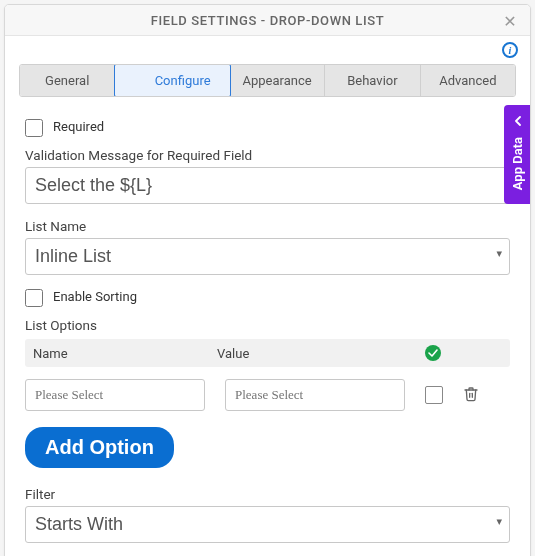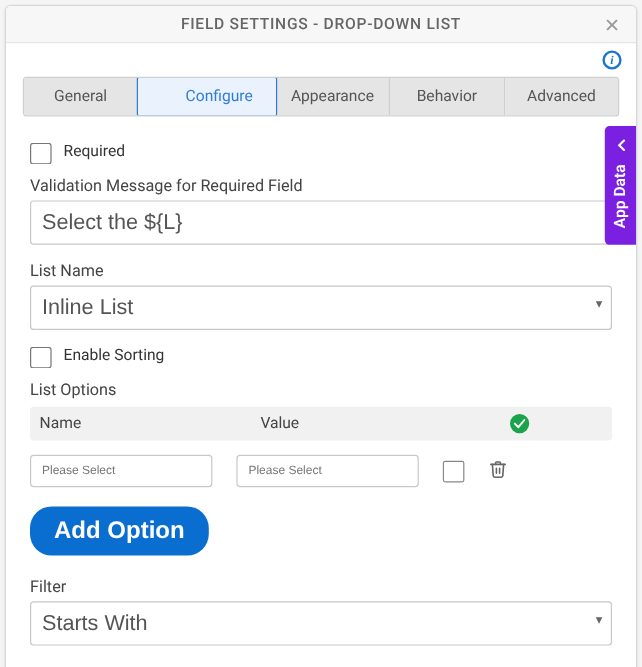--- a/index.html
+++ b/index.html
@@ -150,22 +150,23 @@
     display: flex;
     align-items: center;
     gap: 20px;
     margin-bottom: 16px;
   }
   .option-row input[type=text] {
     flex: 0 0 135px;
     border: 1px solid #c8c8c8;
     border-radius: 3px;
     padding: 7px 9px;
-    font-size: 10px;
+    font-size: 13px;
     color: #737373;
+    font-family: Liberation Serif, serif;
   }
   .option-row .value-input { flex: 0 0 135px; }
   .row-check {
     width: 18px; height: 18px;
     border: 1.5px solid #888;
     border-radius: 2px;
     flex: 0 0 18px;
   }
   .trash {
     color: #666;

